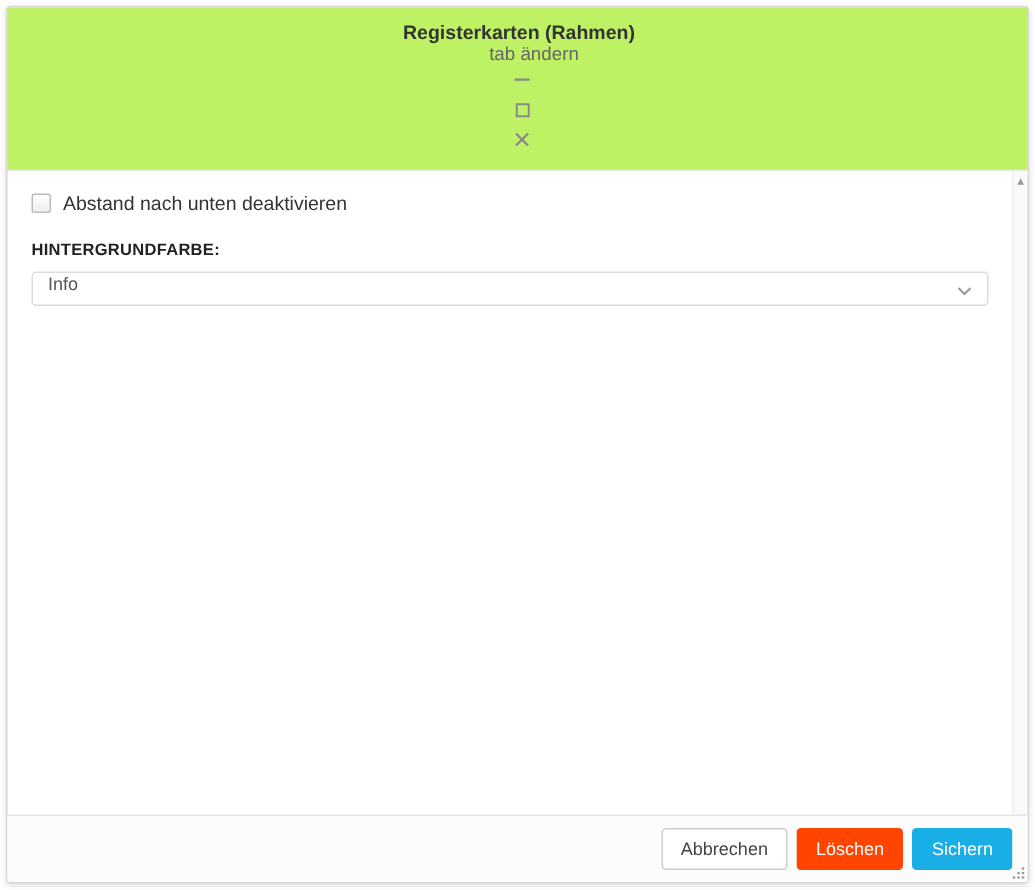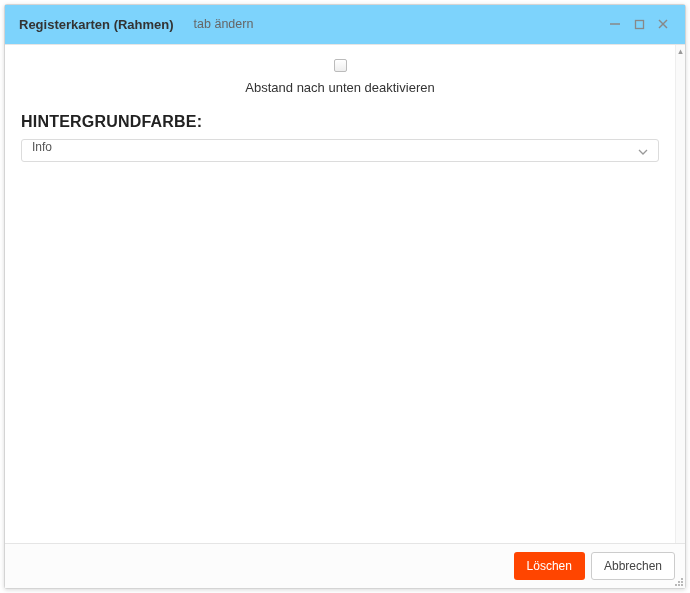--- a/index.html
+++ b/index.html
@@ -19,21 +19,22 @@
       box-shadow: 0 1px 4px rgba(0,0,0,0.15);
       display: flex;
       flex-direction: column;
       background: #fff;
     }
     .titlebar {
       display: flex;
       align-items: center;
       padding: 9px 12px 10px 14px;
       border-bottom: 1px solid #e5e5e5;
-      background: #7dd3fc;
+      background: #bef264;
+      flex-direction: column;
     }
     .titlebar .title {
       font-weight: bold;
       font-size: 13px;
       color: #333;
     }
     .titlebar .subtitle {
       font-size: 12.5px;
       color: #666;
       margin-left: 20px;
@@ -75,36 +76,35 @@
       color: #999;
       font-size: 9px;
       line-height: 1;
       cursor: pointer;
     }
     .checkbox-row {
       display: flex;
       align-items: center;
       gap: 8px;
       margin-bottom: 18px;
-      flex-direction: column;
     }
     .checkbox {
       width: 13px;
       height: 13px;
       border: 1px solid #bbb;
       background: linear-gradient(#fff,#eee);
       border-radius: 2px;
       cursor: pointer;
     }
     .checkbox-label {
       font-size: 13px;
       color: #333;
     }
     .section-label {
-      font-size: 16px;
+      font-size: 11px;
       font-weight: bold;
       color: #222;
       letter-spacing: 0.2px;
       margin-bottom: 8px;
     }
     .select {
       width: 100%;
       border: 1px solid #dcdcdc;
       border-radius: 3px;
       padding: 0 30px 7px 10px;
@@ -201,22 +201,23 @@
             </svg>
         </span>
       </div>
     </div>
     <div class="scrollbar">
       <span class="arrow">▴</span>
     </div>
   </div>
 
   <div class="footer">
+    <button class="btn btn-default">Abbrechen</button>
     <button class="btn btn-danger">Löschen</button>
-    <button class="btn btn-default">Abbrechen</button>
+    <button class="btn btn-primary">Sichern</button>
     <div class="resize-grip">
       <svg width="12" height="12" viewBox="0 0 12 12">
         <circle cx="10" cy="4" r="0.9" fill="#999"></circle>
         <circle cx="7" cy="7" r="0.9" fill="#999"></circle>
         <circle cx="10" cy="7" r="0.9" fill="#999"></circle>
         <circle cx="4" cy="10" r="0.9" fill="#999"></circle>
         <circle cx="7" cy="10" r="0.9" fill="#999"></circle>
         <circle cx="10" cy="10" r="0.9" fill="#999"></circle>
       </svg>
     </div>

